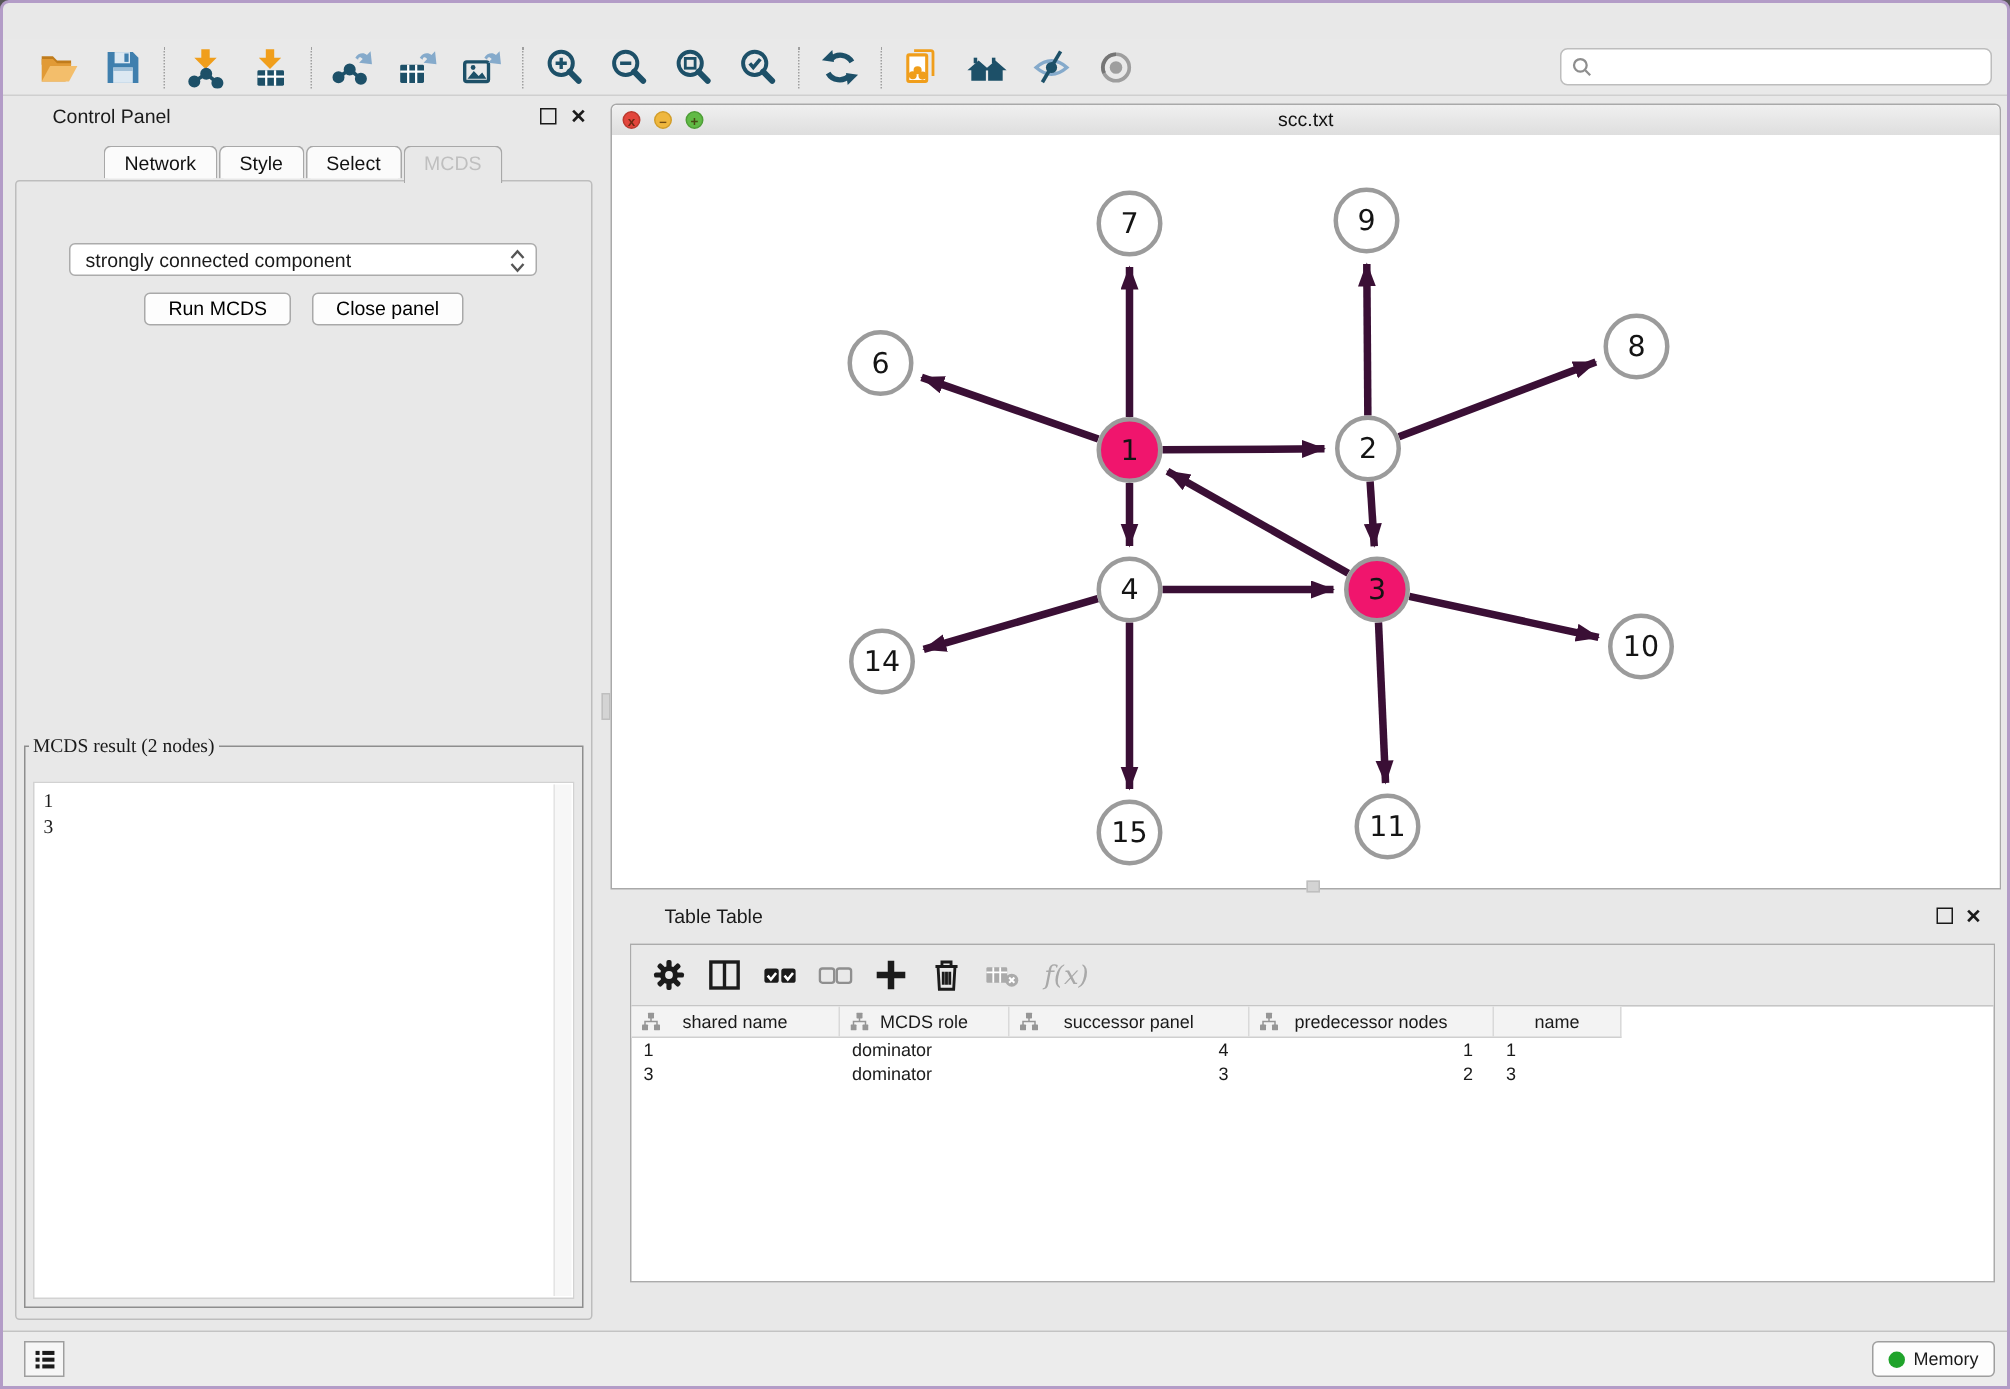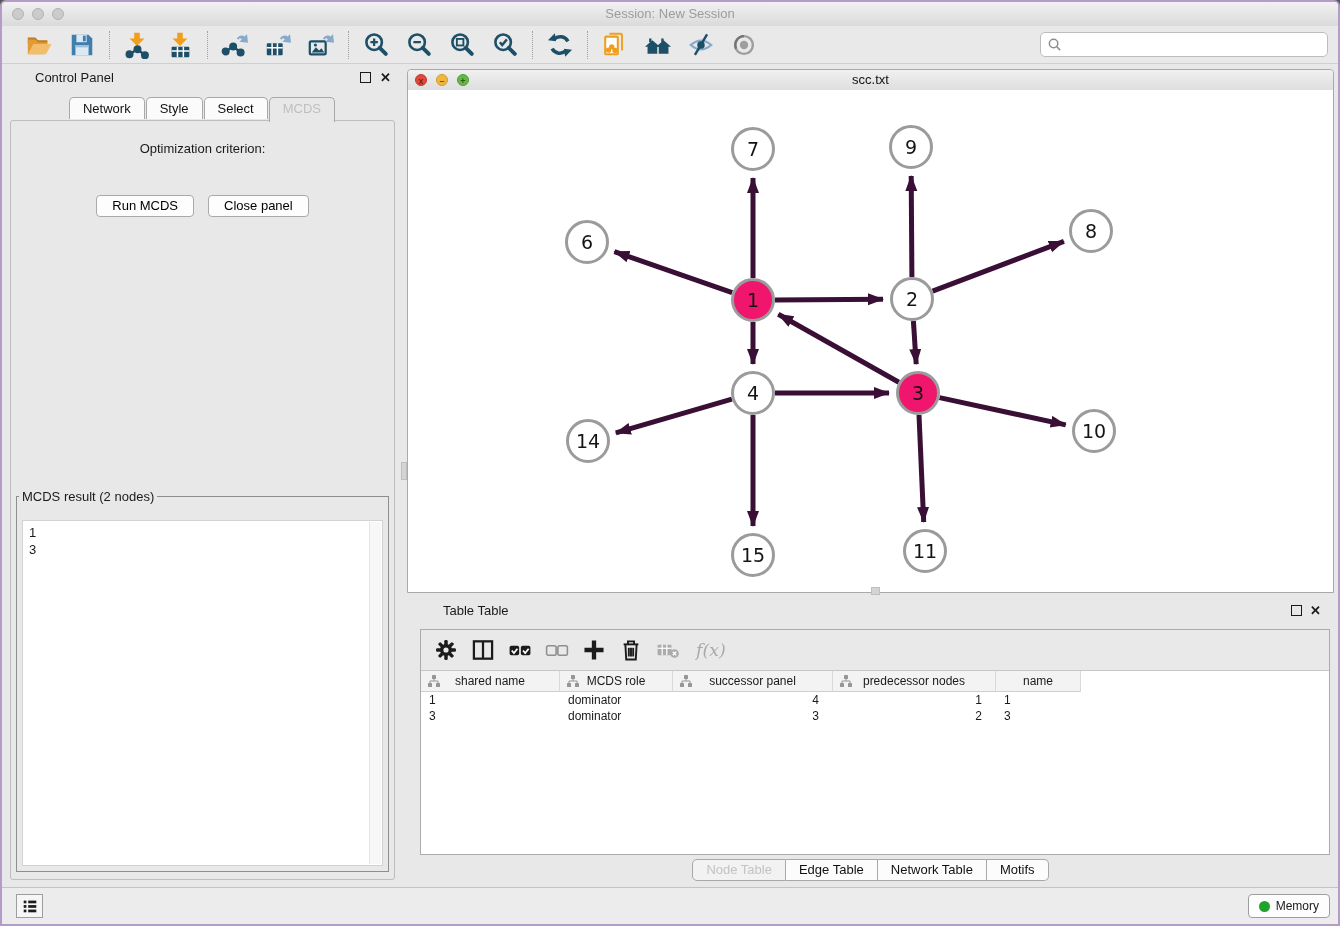--- a/index.html
+++ b/index.html
@@ -35,21 +35,21 @@
     border-bottom:none;border-radius:5px 5px 0 0;margin-right:1px;color:#111;cursor:pointer;}
   .cp-tab.active{background:#E8E8E8;color:#BFBFBF;height:24px;}
   .cp-body{position:absolute;left:8px;right:8px;top:56px;bottom:8px;border:1px solid #BDBDBD;border-radius:3px;background:#E8E8E8;}
   .opt-label{margin-top:20px;text-align:center;font-size:13px;}
   .cp-select{position:absolute;left:35px;width:312px;top:41px;height:22px;background:#fff;border:1px solid #ABABAB;
     border-radius:4px;font-size:13px;line-height:21px;padding-left:10px;box-sizing:border-box;cursor:pointer;}
   .cp-select .spin{position:absolute;right:7px;top:3px;width:10px;height:16px;}
   .cp-buttons{position:absolute;top:74px;left:0;right:0;display:flex;justify-content:center;gap:14px;}
   .cp-btn{height:22px;padding:0 15px;background:#FDFDFD;border:1px solid #A9A9A9;border-radius:4px;font-size:13px;
     line-height:20px;cursor:pointer;font-family:inherit;}
-  .mcds-field{position:absolute;left:5px;right:5px;top:368px;bottom:7px;border:1px solid #8E8E8E;margin:0;padding:0;}
+  .mcds-field{position:absolute;left:5px;right:5px;top:368px;bottom:7px;border:1px solid #8E8E8E;margin:0;padding:0;font-family:Liberation Serif, serif;}
   .mcds-field legend{font-size:13px;padding:0 3px;margin-left:2px;}
   .mcds-inner{position:absolute;left:5px;right:5px;top:16px;bottom:5px;background:#fff;border:1px solid #D2D2D2;}
   .mcds-text{position:absolute;inset:1px 13px 1px 1px;font-size:13px;line-height:17px;white-space:pre;padding:2px 5px;}
   .mcds-scroll{position:absolute;top:1px;bottom:1px;right:1px;width:11px;background:#F7F7F7;border-left:1px solid #E4E4E4;cursor:pointer;}
   
   .right-col{position:absolute;left:405px;top:62px;right:2px;bottom:36px;}
   .net-window{position:absolute;left:0;top:5px;right:2px;height:524px;background:#fff;border:1px solid #A9A9A9;border-radius:4px 4px 0 0;box-sizing:border-box;}
   .net-titlebar{height:20px;background:linear-gradient(#F0F0F0,#DEDEDE);border-bottom:1px solid #B9B9B9;position:relative;border-radius:4px 4px 0 0;}
   .net-dots{position:absolute;left:7px;top:4px;display:flex;gap:9px;}
   .net-dot{width:12px;height:12px;border-radius:50%;font-size:9px;font-weight:bold;line-height:12px;text-align:center;
@@ -93,28 +93,20 @@
   .list-btn svg{width:18px;height:18px;}
   .memory-btn{position:absolute;right:8px;top:6px;height:24px;padding:0 10px;background:#FDFDFD;border:1px solid #9E9E9E;
     border-radius:4px;display:flex;align-items:center;gap:6px;font-size:12px;cursor:pointer;box-sizing:border-box;}
   .memory-dot{width:11px;height:11px;border-radius:50%;background:#1FA32A;}
 </style>
 </head>
 <body>
 
 <div class="window">
 
-  <div class="titlebar">
-    <div class="dots">
-      <span class="dot"></span>
-      <span class="dot"></span>
-      <span class="dot"></span>
-    </div>
-    <div class="title">Session: New Session</div>
-  </div>
 
   <div class="toolbar">
     <div id="tb-groups" style="display:flex;align-items:center;">
         <div class="tb-group">
           <span class="tb-icon">
             <svg viewBox="0 0 30 30">
               <path d="M3 7 h8 l3 3 h10 v3 H3 z" fill="#C07C1C"></path>
               <path d="M3 25 V9 h8 l3 3 h10 v2 h3 l-7 11 z" fill="#E19A35"></path>
               <path d="M9 14 h19.5 l-6 11 H3 z" fill="#F3BE6B"></path>
             </svg>
@@ -289,21 +281,29 @@
       <span class="float-ico"></span>
       <span class="close-ico">✕</span>
     </div>
     <div class="cp-tabs" id="cp-tabs">
         <div class="cp-tab">Network</div>
         <div class="cp-tab">Style</div>
         <div class="cp-tab">Select</div>
         <div class="cp-tab active">MCDS</div>
       </div>
     <div class="cp-body">
-      <div class="opt-label">Optimization criterion:</div>
+      <div class="cp-select">
+        <span>strongly connected component</span>
+        <span class="spin">
+          <svg viewBox="0 0 10 16">
+              <path d="M1 6 l4 -4.5 4 4.5" fill="none" stroke="#555" stroke-width="1.6"></path>
+              <path d="M1 10 l4 4.5 4 -4.5" fill="none" stroke="#555" stroke-width="1.6"></path>
+            </svg>
+        </span>
+      </div>
       <div class="cp-buttons">
         <button class="cp-btn">Run MCDS</button>
         <button class="cp-btn">Close panel</button>
       </div>
       <fieldset class="mcds-field">
         <legend>MCDS result (2 nodes)</legend>
         <div class="mcds-inner">
           <div class="mcds-text" id="mcds-text">1
 3</div>
           <div class="mcds-scroll"></div>
@@ -545,26 +545,20 @@
             </div>
             <div class="tr">
               <div class="td" style="width: 139px; text-align: left;">3</div>
               <div class="td" style="width: 113px; text-align: left;">dominator</div>
               <div class="td" style="width: 160px; text-align: right; padding-right: 14px;">3</div>
               <div class="td" style="width: 163px; text-align: right; padding-right: 14px;">2</div>
               <div class="td" style="width: 84px; text-align: left;">3</div>
             </div>
           </div>
       </div>
-      <div class="tp-tabs" id="tp-tabs">
-          <div class="tp-tab active">Node Table</div>
-          <div class="tp-tab">Edge Table</div>
-          <div class="tp-tab">Network Table</div>
-          <div class="tp-tab">Motifs</div>
-        </div>
     </div>
   </div>
 
   <div class="status-bar">
     <div class="list-btn">
       <svg viewBox="0 0 20 20">
           <g fill="#1B1B1B">
             <rect x="3" y="4" width="3" height="3"></rect>
             <rect x="8" y="4" width="9" height="3"></rect>
             <rect x="3" y="9" width="3" height="3"></rect>

